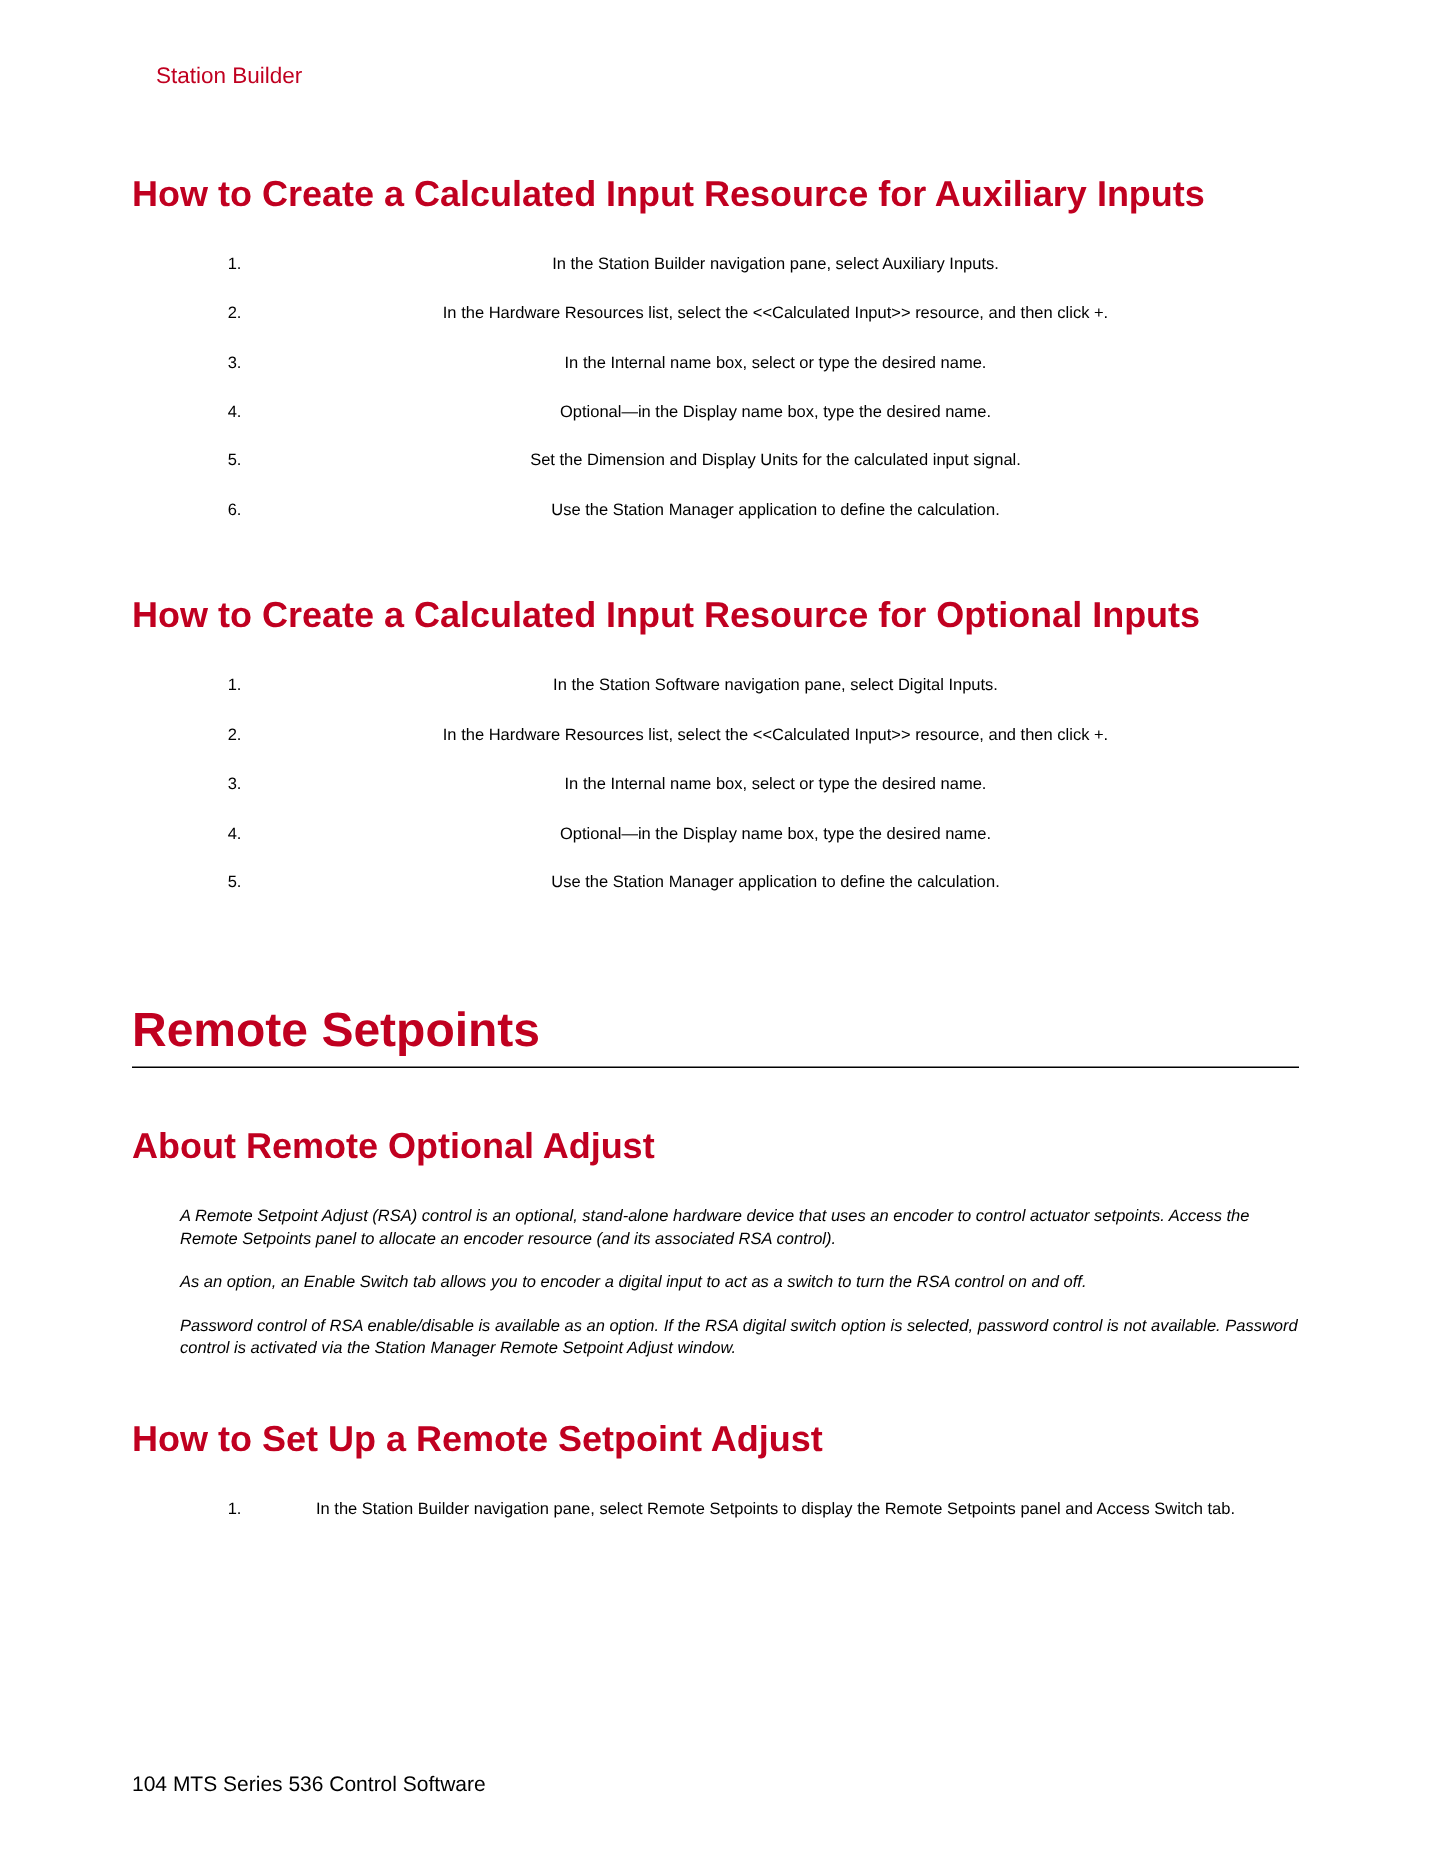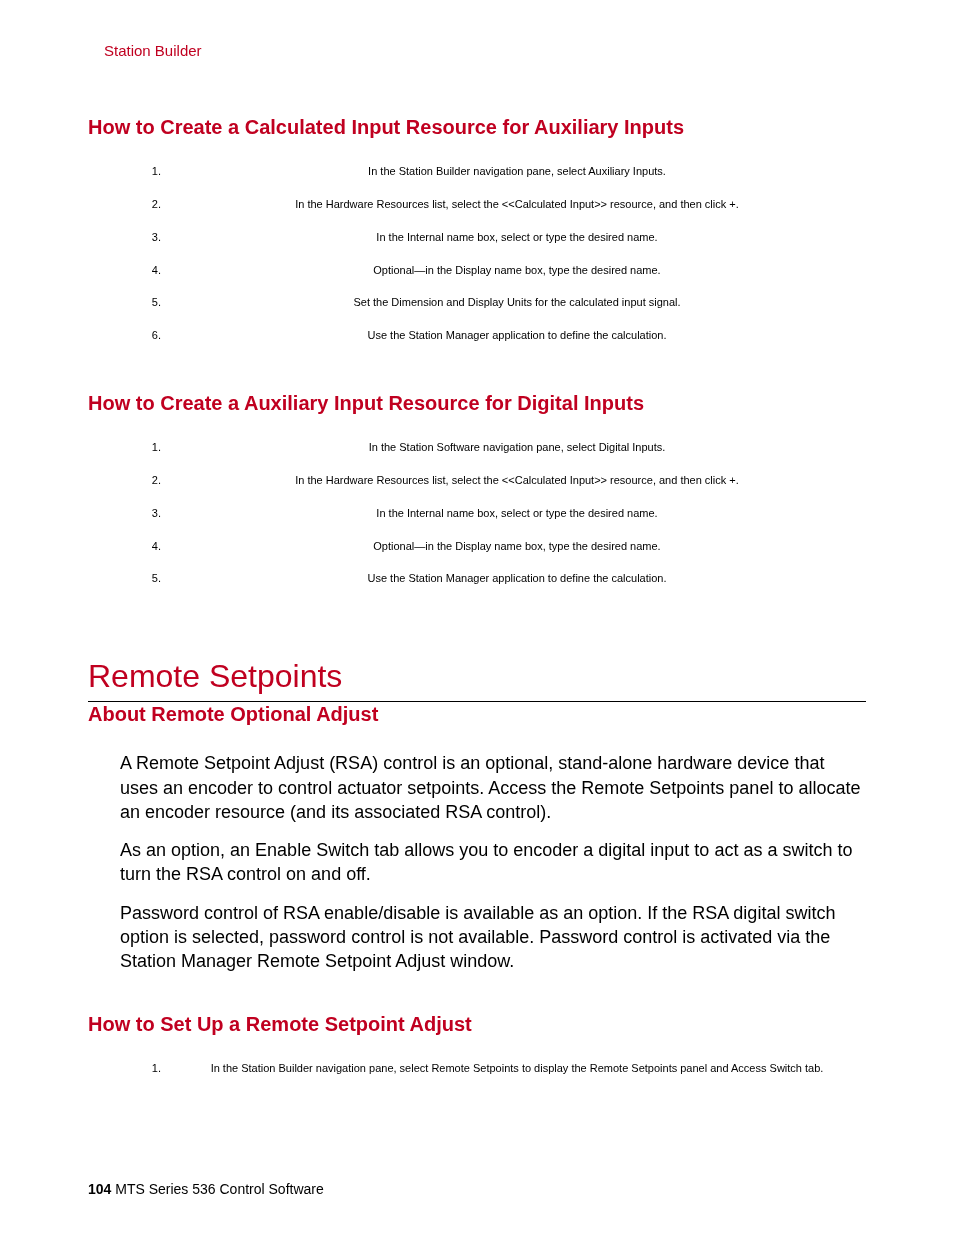--- a/index.html
+++ b/index.html
@@ -12,76 +12,78 @@
     padding: 42px 88px 0 88px;
   }
   .breadcrumb {
     color: #c00020;
     font-size: 15px;
     margin-left: 16px;
     margin-bottom: 56px;
   }
   .h2 {
     color: #c00020;
-    font-size: 20px;
+    font-size: 24px;
     font-weight: bold;
     margin-bottom: 24px;
     line-height: 1.25;
   }
   .h1 {
     color: #c00020;
     font-size: 32px;
-    font-weight: normal;
+    font-weight: bold;
     margin-top: 72px;
     padding-bottom: 6px;
     border-bottom: 1px solid #000000;
+    margin-bottom: 38px;
   }
   ol {
     list-style: decimal;
     margin-left: 76px;
     margin-bottom: 48px;
   }
   ol li {
     font-size: 11px;
     line-height: 1.35;
     margin-bottom: 18px;
     padding-left: 4px;
     text-align: center;
   }
   .para {
-    font-size: 18px;
+    font-size: 11px;
     line-height: 1.35;
     margin-left: 32px;
     margin-bottom: 14px;
+    font-style: italic;
   }
   .footer {
     position: absolute;
     left: 88px;
     bottom: 38px;
     font-size: 14px;
   }
-  .footer .pagenum { font-weight: bold; }
+  .footer .pagenum { font-weight: normal; }
   .spacer-after-about { height: 24px; }
 </style>
 </head>
 <body>
 
 <div class="breadcrumb">Station Builder</div>
 
 <div class="h2">How to Create a Calculated Input Resource for Auxiliary Inputs</div>
 <ol>
   <li>In the Station Builder navigation pane, select Auxiliary Inputs.</li>
   <li>In the Hardware Resources list, select the &lt;&lt;Calculated Input&gt;&gt; resource, and then click +.</li>
   <li>In the Internal name box, select or type the desired name.</li>
   <li>Optional—in the Display name box, type the desired name.</li>
   <li>Set the Dimension and Display Units for the calculated input signal.</li>
   <li>Use the Station Manager application to define the calculation.</li>
 </ol>
 
-<div class="h2">How to Create a Auxiliary Input Resource for Digital Inputs</div>
+<div class="h2">How to Create a Calculated Input Resource for Optional Inputs</div>
 <ol>
   <li>In the Station Software navigation pane, select Digital Inputs.</li>
   <li>In the Hardware Resources list, select the &lt;&lt;Calculated Input&gt;&gt; resource, and then click +.</li>
   <li>In the Internal name box, select or type the desired name.</li>
   <li>Optional—in the Display name box, type the desired name.</li>
   <li>Use the Station Manager application to define the calculation.</li>
 </ol>
 
 <div class="h1">Remote Setpoints</div>
 

